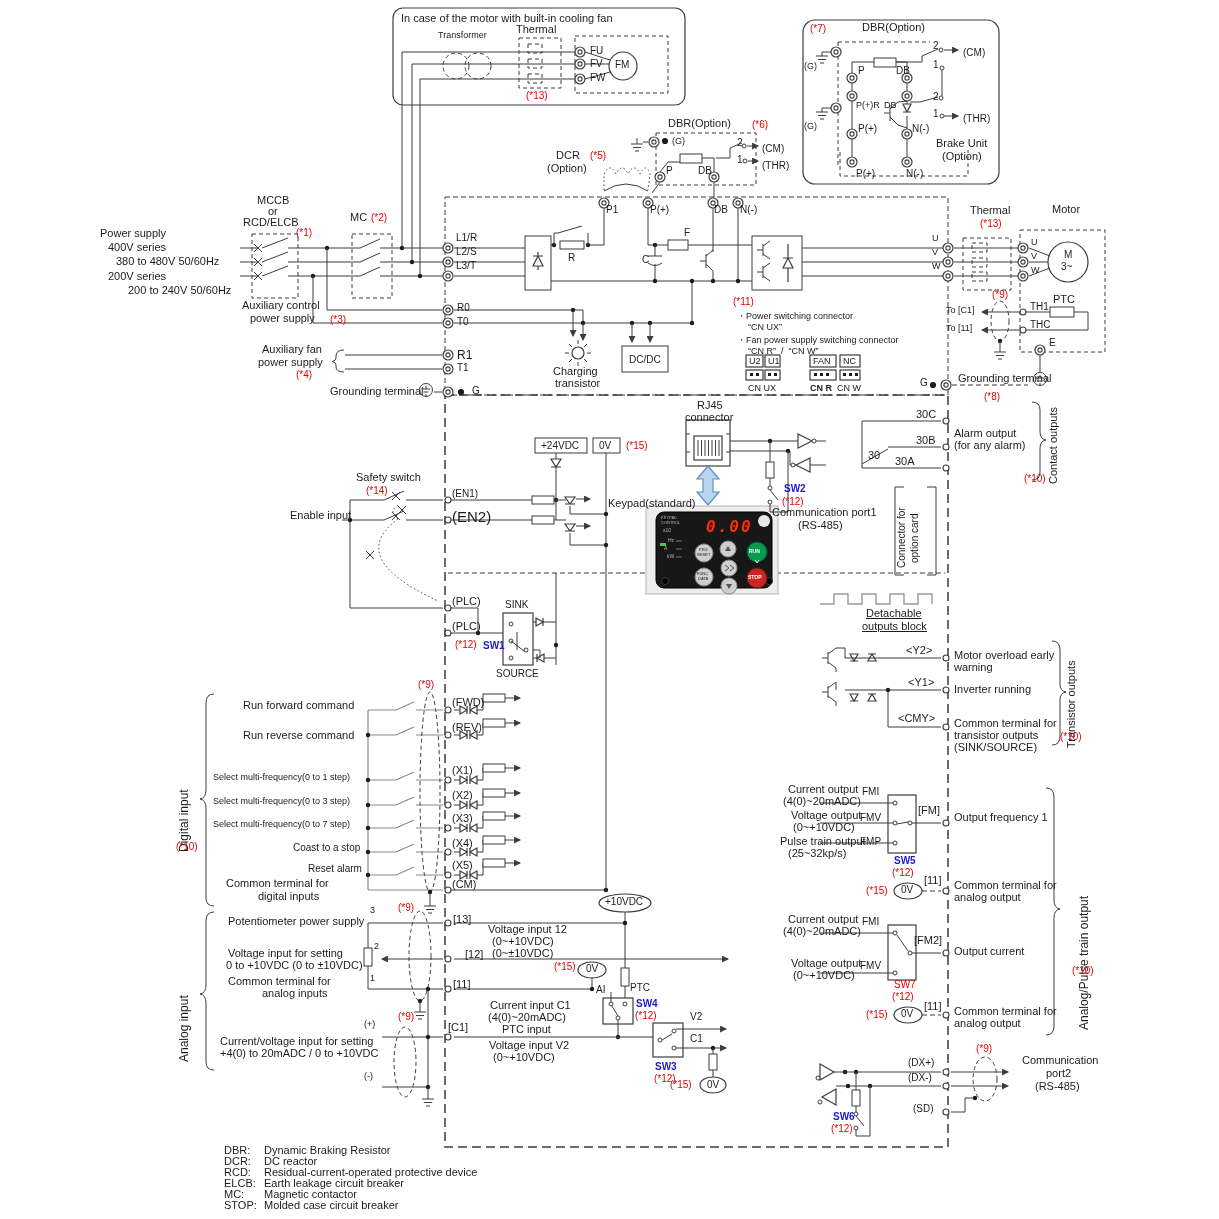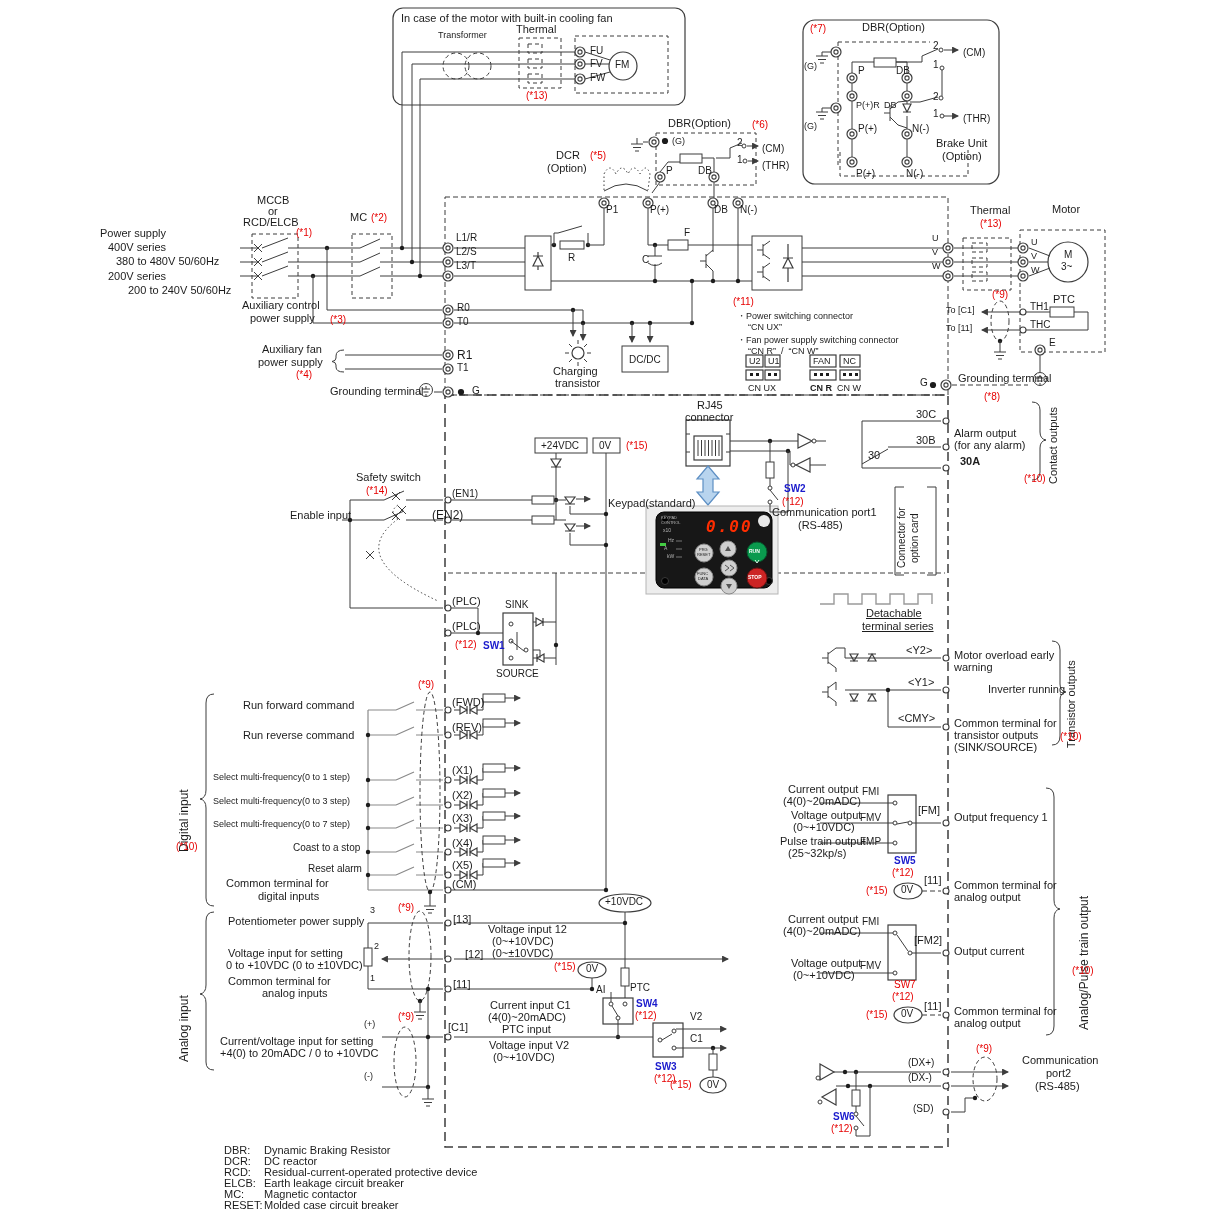--- a/index.html
+++ b/index.html
@@ -645,36 +645,36 @@
       <div class="lbl" style="left: 748px; top: 347px; font-size: 9px;">“CN R” &nbsp;/&nbsp; “CN W”</div>
       <div class="lbl" style="left: 749px; top: 357px; font-size: 9px;">U2</div>
       <div class="lbl" style="left: 768px; top: 357px; font-size: 9px;">U1</div>
       <div class="lbl" style="left: 813px; top: 357px; font-size: 9px;">FAN</div>
       <div class="lbl" style="left: 843px; top: 357px; font-size: 9px;">NC</div>
       <div class="lbl" style="left: 748px; top: 384px; font-size: 9px;">CN UX</div>
       <div class="lbl" style="left: 810px; top: 384px; font-size: 9px; font-weight: bold;">CN R</div>
       <div class="lbl" style="left: 837px; top: 384px; font-size: 9px;">CN W</div>
       <div class="lbl" style="left: 916px; top: 409px;">30C</div>
       <div class="lbl" style="left: 916px; top: 435px;">30B</div>
-      <div class="lbl" style="left: 960px; top: 456px; font-weight: bold;">30A</div>
+      <div class="lbl" style="left: 895px; top: 456px;">30A</div>
       <div class="lbl" style="left: 868px; top: 450px;">30</div>
       <div class="lbl" style="left: 954px; top: 428px;">Alarm output</div>
       <div class="lbl" style="left: 954px; top: 440px;">(for any alarm)</div>
       <div class="lbl v" style="left: 1048px; top: 484px;">Contact outputs</div>
       <div class="lbl r" style="left: 1024px; top: 474px; font-size: 10px;">(*10)</div>
       <div class="lbl v" style="left: 897px; top: 568px; font-size: 10px;">Connector for</div>
       <div class="lbl v" style="left: 910px; top: 563px; font-size: 10px;">option card</div>
       <div class="lbl" style="left: 541px; top: 441px; font-size: 10px;">+24VDC</div>
       <div class="lbl" style="left: 599px; top: 441px; font-size: 10px;">0V</div>
       <div class="lbl r" style="left: 626px; top: 441px; font-size: 10px;">(*15)</div>
       <div class="lbl" style="left: 356px; top: 472px;">Safety switch</div>
       <div class="lbl r" style="left: 366px; top: 486px; font-size: 10px;">(*14)</div>
       <div class="lbl" style="left: 290px; top: 510px;">Enable input</div>
       <div class="lbl" style="left: 452px; top: 489px; font-size: 10px;">(EN1)</div>
-      <div class="lbl" style="left: 432px; top: 509px; font-size: 12px;">(EN2)</div>
+      <div class="lbl" style="left: 452px; top: 509px; font-size: 15px;">(EN2)</div>
       <div class="lbl" style="left: 608px; top: 498px;">Keypad(standard)</div>
       <div class="lbl" style="left: 697px; top: 400px;">RJ45</div>
       <div class="lbl" style="left: 685px; top: 412px;">connector</div>
       <div class="lbl" style="left: 772px; top: 507px;">Communication port1</div>
       <div class="lbl" style="left: 798px; top: 520px;">(RS-485)</div>
       <div class="lbl b" style="left: 784px; top: 484px; font-size: 10px;">SW2</div>
       <div class="lbl r" style="left: 782px; top: 497px; font-size: 10px;">(*12)</div>
       <div class="lbl" style="left: 452px; top: 596px;">(PLC)</div>
       <div class="lbl" style="left: 452px; top: 621px;">(PLC)</div>
       <div class="lbl r" style="left: 455px; top: 640px; font-size: 10px;">(*12)</div>
@@ -695,27 +695,27 @@
       <div class="lbl" style="left: 213px; top: 773px; font-size: 9px;">Select multi-frequency(0 to 1 step)</div>
       <div class="lbl" style="left: 213px; top: 797px; font-size: 9px;">Select multi-frequency(0 to 3 step)</div>
       <div class="lbl" style="left: 213px; top: 820px; font-size: 9px;">Select multi-frequency(0 to 7 step)</div>
       <div class="lbl" style="left: 293px; top: 843px; font-size: 10px;">Coast to a stop</div>
       <div class="lbl" style="left: 308px; top: 864px; font-size: 10px;">Reset alarm</div>
       <div class="lbl" style="left: 226px; top: 878px;">Common terminal for</div>
       <div class="lbl" style="left: 258px; top: 891px;">digital inputs</div>
       <div class="lbl v" style="left: 178px; top: 852px; font-size: 12px;">Digital input</div>
       <div class="lbl r" style="left: 176px; top: 842px; font-size: 10px;">(*10)</div>
       <div class="lbl ul" style="left: 866px; top: 608px;">Detachable</div>
-      <div class="lbl ul" style="left: 862px; top: 621px;">terminal series</div>
+      <div class="lbl ul" style="left: 862px; top: 621px;">outputs block</div>
       <div class="lbl" style="left: 906px; top: 645px;">&lt;Y2&gt;</div>
       <div class="lbl" style="left: 908px; top: 677px;">&lt;Y1&gt;</div>
       <div class="lbl" style="left: 898px; top: 713px;">&lt;CMY&gt;</div>
       <div class="lbl" style="left: 954px; top: 650px;">Motor overload early</div>
       <div class="lbl" style="left: 954px; top: 662px;">warning</div>
-      <div class="lbl" style="left: 988px; top: 684px;">Inverter running</div>
+      <div class="lbl" style="left: 954px; top: 684px;">Inverter running</div>
       <div class="lbl" style="left: 954px; top: 718px;">Common terminal for</div>
       <div class="lbl" style="left: 954px; top: 730px;">transistor outputs</div>
       <div class="lbl" style="left: 954px; top: 742px;">(SINK/SOURCE)</div>
       <div class="lbl v" style="left: 1066px; top: 748px;">Transistor outputs</div>
       <div class="lbl r" style="left: 1060px; top: 732px; font-size: 10px;">(*10)</div>
       <div class="lbl" style="left: 788px; top: 784px;">Current output</div>
       <div class="lbl" style="left: 783px; top: 796px;">(4(0)~20mADC)</div>
       <div class="lbl" style="left: 862px; top: 787px; font-size: 10px;">FMI</div>
       <div class="lbl" style="left: 791px; top: 810px;">Voltage output</div>
       <div class="lbl" style="left: 793px; top: 822px;">(0~+10VDC)</div>
@@ -801,21 +801,21 @@
       <div class="lbl" style="left: 224px; top: 1145px;">DBR:</div>
       <div class="lbl" style="left: 264px; top: 1145px;">Dynamic Braking Resistor</div>
       <div class="lbl" style="left: 224px; top: 1156px;">DCR:</div>
       <div class="lbl" style="left: 264px; top: 1156px;">DC reactor</div>
       <div class="lbl" style="left: 224px; top: 1167px;">RCD:</div>
       <div class="lbl" style="left: 264px; top: 1167px;">Residual-current-operated protective device</div>
       <div class="lbl" style="left: 224px; top: 1178px;">ELCB:</div>
       <div class="lbl" style="left: 264px; top: 1178px;">Earth leakage circuit breaker</div>
       <div class="lbl" style="left: 224px; top: 1189px;">MC:</div>
       <div class="lbl" style="left: 264px; top: 1189px;">Magnetic contactor</div>
-      <div class="lbl" style="left: 224px; top: 1200px;">RESET:</div>
+      <div class="lbl" style="left: 224px; top: 1200px;">STOP:</div>
       <div class="lbl" style="left: 264px; top: 1200px;">Molded case circuit breaker</div>
       <div class="lbl disp" style="left: 706px; top: 518px; font-size: 16px;">0.00</div>
       <div class="lbl gt" style="left: 661px; top: 516px; font-size: 4px;">KEYPAD</div>
       <div class="lbl gt" style="left: 661px; top: 521px; font-size: 4px;">CONTROL</div>
       <div class="lbl gt" style="left: 663px; top: 528px; font-size: 5px;">x10</div>
       <div class="lbl gt" style="left: 668px; top: 538px; font-size: 5px;">Hz</div>
       <div class="lbl gt" style="left: 664px; top: 546px; font-size: 5px;">A</div>
       <div class="lbl gt" style="left: 667px; top: 554px; font-size: 5px;">kW</div>
       <div class="lbl" style="left: 699px; top: 548px; font-size: 4px;">PRG</div>
       <div class="lbl" style="left: 697px; top: 553px; font-size: 4px;">RESET</div>

